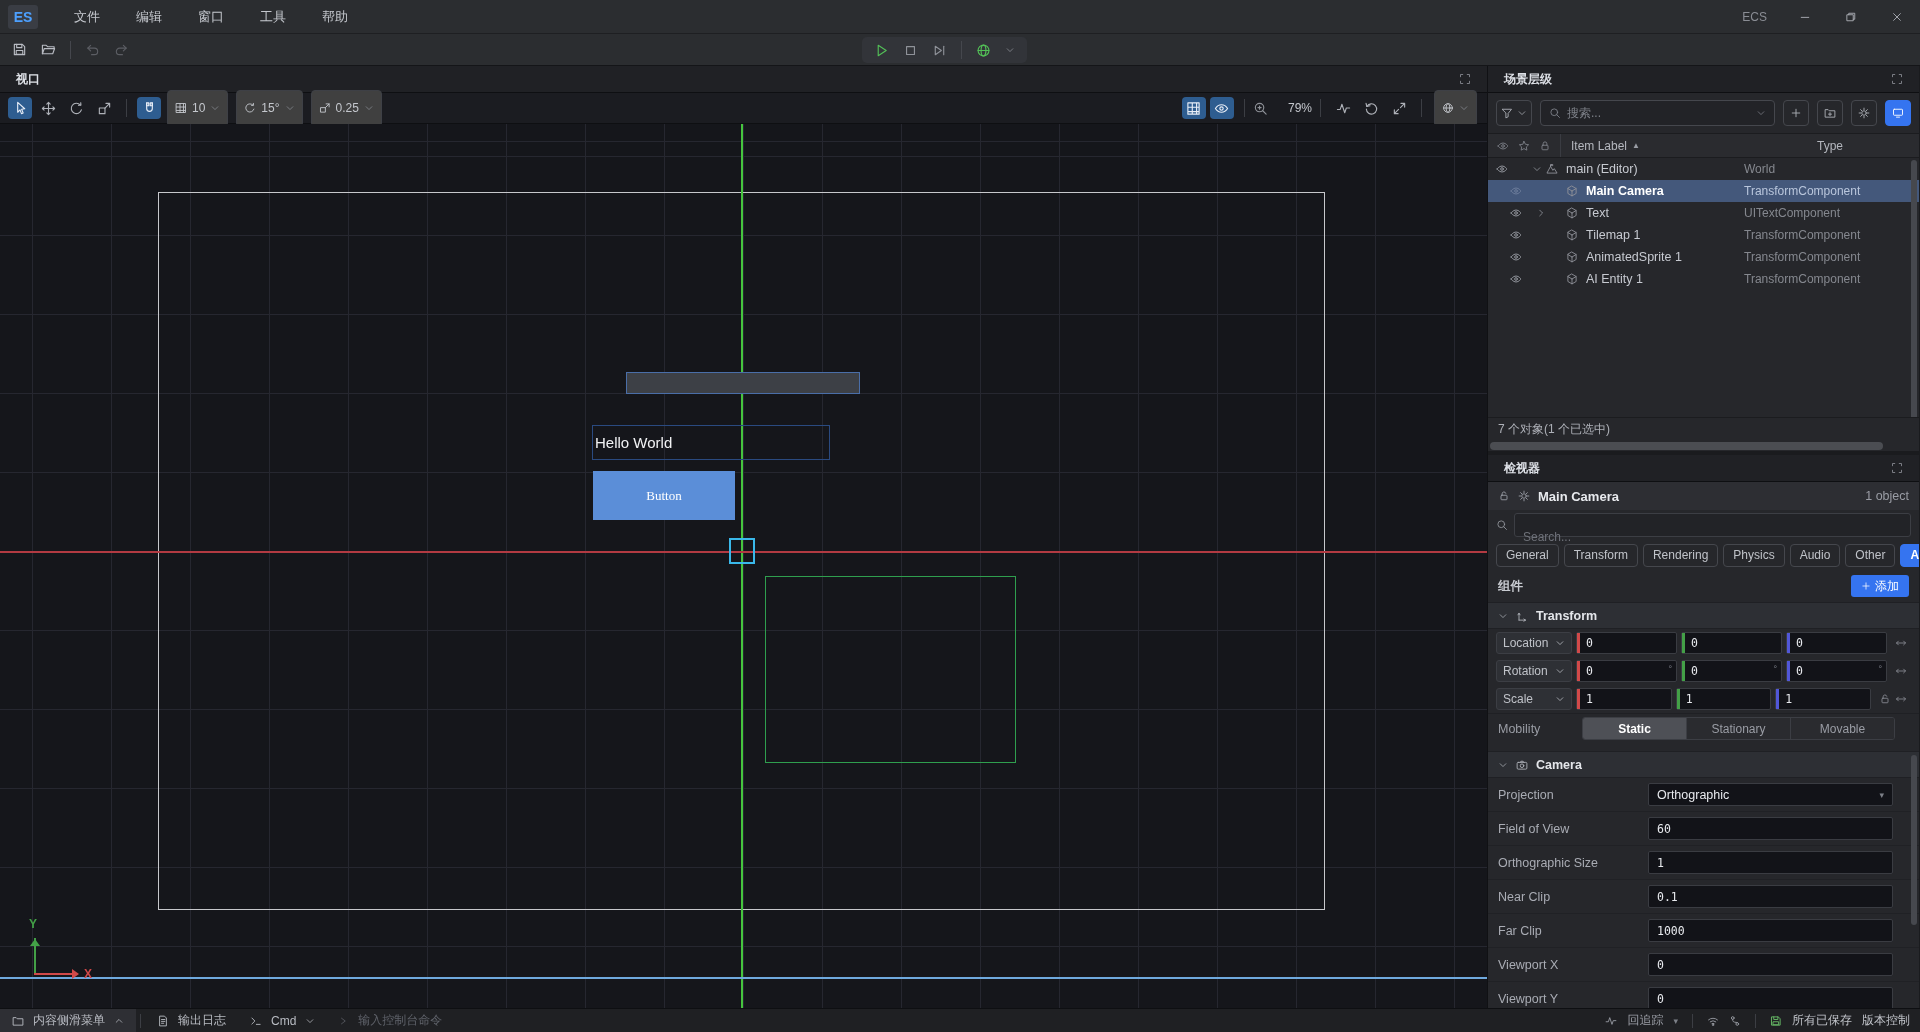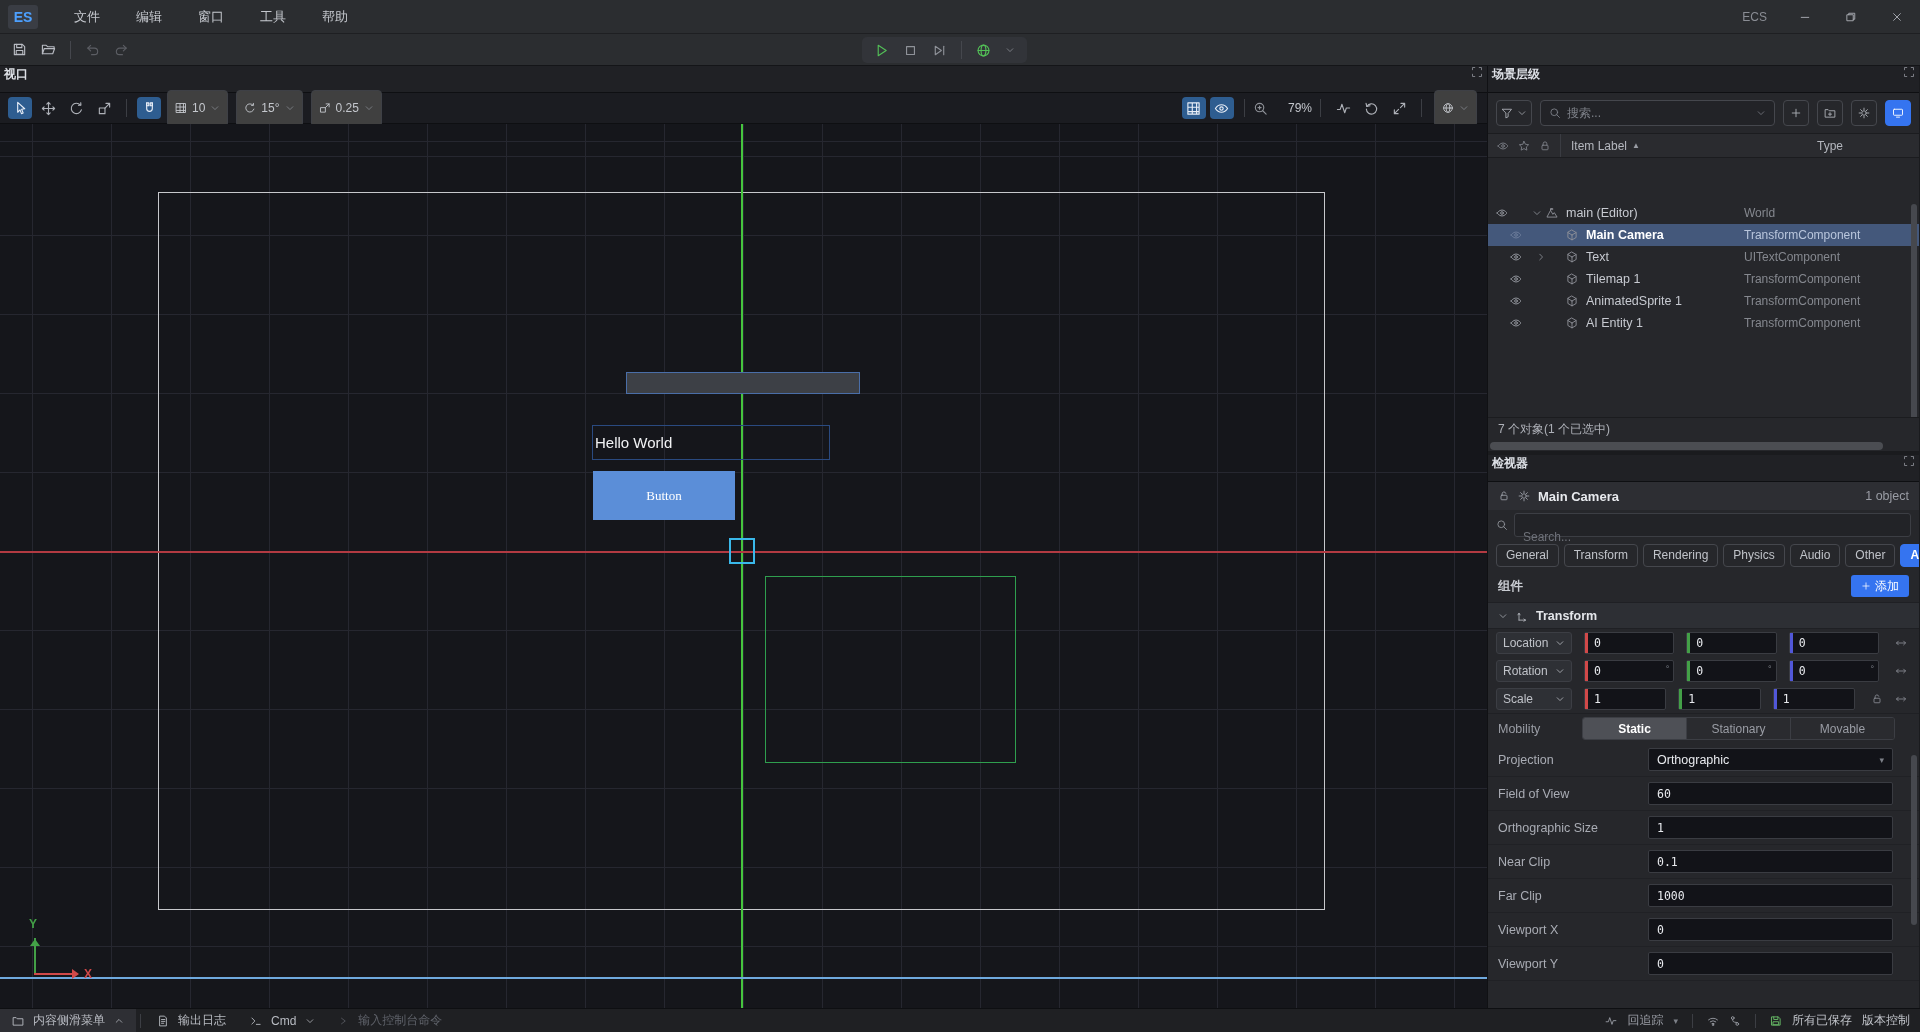--- a/index.html
+++ b/index.html
@@ -23,21 +23,21 @@
   .tb-left { display:flex; align-items:center; gap:14px; margin-left:12px; color:#b9bcc3; }
   .tb-sep { width:1px; height:18px; background:#45474d; }
   .dim { color:#5c5e64; }
   .play-group { position:absolute; left:862px; top:3px; height:26px; background:#323439; border-radius:5px; display:flex; align-items:center; gap:14px; padding:0 12px; }
   .green { color:#53c057; }
   .gray-ic { color:#8f9299; }
 
   
   .main { display:flex; height:942px; }
   .viewport { width:1488px; display:flex; flex-direction:column; background:#16171d; border-right:1px solid #101114; }
-  .panel-head { height:27px; background:#202125; display:flex; padding:0 4px; border-bottom:1px solid #0e0f12; flex:none; }
+  .panel-head { height:27px; background:#202125; display:flex; align-items:center; padding:0 16px; border-bottom:1px solid #0e0f12; flex:none; }
   .panel-head .pt { font-size:12px; font-weight:bold; color:#dde0e6; }
   .panel-head .exp { margin-left:auto; color:#84878e; }
 
   
   .vp-toolbar { height:31px; background:#1b1c21; display:flex; align-items:center; padding:0 6px; border-bottom:1px solid #0e0f12; flex:none; color:#aeb1b8; }
   .vtb { width:24px; height:22px; border-radius:4px; display:flex; align-items:center; justify-content:center; margin:0 2px; }
   .vtb.active { background:#2e5d90; color:#e8eef7; }
   .vp-sep { width:1px; height:18px; background:#3c3e44; margin:0 8px; }
   .drop { height:37px; border:1px solid #3e4046; background:#404040; border-radius:4px; display:flex; align-items:center; gap:5px; padding:0 7px; margin:0 4px; font-size:12px; color:#c4c7cd; }
   .drop .chev { color:#8a8d94; }
@@ -77,21 +77,21 @@
   .h-toolbar { height:40px; display:flex; align-items:center; padding:0 8px; gap:8px; flex:none; }
   .btn-sq { height:26px; min-width:26px; border:1px solid #45474d; border-radius:4px; background:transparent; color:#aeb1b8; display:flex; align-items:center; justify-content:center; gap:4px; padding:0 4px; }
   .btn-sq.blue { background:#3574f0; border-color:#3574f0; color:#fff; }
   .h-search { flex:1; height:26px; border:1px solid #45474d; border-radius:4px; background:#222327; display:flex; align-items:center; padding:0 8px; gap:6px; color:#7d8088; }
   .h-search input { flex:1; background:transparent; border:none; outline:none; color:#c4c7cd; font-size:12px; font-family:inherit; }
   .h-search input::placeholder { color:#7d8088; }
   .col-head { height:25px; display:flex; align-items:center; border-top:1px solid #1b1c1f; border-bottom:1px solid #1b1c1f; background:#2a2b2f; color:#b4b7be; font-size:12px; flex:none; }
   .col-icons { display:flex; gap:9px; padding:0 9px; color:#7d8088; border-right:1px solid #3a3c42; height:100%; align-items:center; }
   .col-label { padding-left:10px; display:flex; align-items:center; gap:5px; width:190px; }
   .sortmark { font-size:8px; color:#9a9da5; }
-  .tree { flex:1; position:relative; overflow:hidden;margin-top:44px; }
+  .tree { flex:1; position:relative; overflow:hidden; }
   .trow { height:22px; display:flex; align-items:center; font-size:12.5px; color:#c7cad1; position:relative; }
   .trow .eye { position:absolute; left:8px; color:#9a9da5; }
   .trow.child .eye { left:22px; }
   .trow .tchev { position:absolute; left:44px; color:#9a9da5; }
   .trow .ticon { position:absolute; left:58px; color:#8e9198; }
   .trow.child .ticon { left:78px; }
   .trow .tlabel { position:absolute; left:78px; }
   .trow.child .tlabel { left:98px; }
   .trow.child .tchev { left:48px; }
   .trow .ttype { position:absolute; left:256px; color:#85888f; font-size:12px; }
@@ -118,21 +118,21 @@
   .insp-search input::placeholder { color:#6f727a; }
   .tabs { height:30px; display:flex; align-items:center; gap:5px; padding:0 8px; flex:none; }
   .tab { height:23px; border:1px solid #45474d; border-radius:4px; padding:0 9px; display:flex; align-items:center; font-size:12px; color:#c0c3c9; }
   .tab.active { background:#3574f0; border-color:#3574f0; color:#fff; font-weight:bold; }
   .comp-row { height:32px; display:flex; align-items:center; padding:0 10px; flex:none; }
   .comp-label { font-size:12.5px; font-weight:bold; color:#c8cbd1; }
   .add-btn { margin-left:auto; height:22px; background:#3574f0; border-radius:3px; color:#fff; display:flex; align-items:center; gap:4px; padding:0 10px; font-size:12px; }
   .sect-head { height:27px; display:flex; align-items:center; gap:8px; background:#2d2f34; padding:0 10px; border-top:1px solid #1f2024; border-bottom:1px solid #1f2024; flex:none; }
   .sect-title { font-weight:bold; color:#e4e6ea; font-size:12.5px; }
   .sect-chev,.sect-ic { color:#aeb1b8; }
-  .t-row { height:28px; display:flex; align-items:center; padding:0 8px; gap:12px; flex:none; }
+  .t-row { height:28px; display:flex; align-items:center; padding:0 8px; gap:4px; flex:none; }
   .t-label { width:76px; height:22px; border:1px solid #3c3e44; background:#2e3035; border-radius:3px; display:flex; align-items:center; justify-content:space-between; padding:0 6px; font-size:12px; color:#c0c3c9; flex:none; }
   .num-wrap { flex:1; position:relative; height:22px; }
   .num-wrap input { width:100%; height:22px; background:#121318; border:1px solid #3a3c42; border-radius:2px; color:#e8eaee; font-family:"DejaVu Sans Mono",monospace; font-size:11.5px; padding:0 6px 0 9px; outline:none; }
   .num-wrap .axis { position:absolute; left:1px; top:1px; bottom:1px; width:3px; }
   .ax-x { background:#d14949; } .ax-y { background:#43a047; } .ax-z { background:#5157d8; }
   .num-wrap .deg { position:absolute; right:5px; top:4px; color:#7d8088; font-size:9px; }
   .t-icons { width:20px; color:#84878e; display:flex; justify-content:center; flex:none; }
   .mob-row { height:30px; display:flex; align-items:center; padding:0 10px; gap:12px; border-top:1px solid #1f2024; flex:none; }
   .mob-label { width:72px; color:#9a9da5; font-size:12.5px; flex:none; }
   .seg { flex:1; display:flex; border:1px solid #3c3e44; border-radius:3px; overflow:hidden; height:23px; margin-right:14px; }
@@ -721,20 +721,35 @@
       </div>
       <div class="mob-row">
         <span class="mob-label">Mobility</span>
         <span class="seg">
           <span class="seg-item active">Static</span>
           <span class="seg-item">Stationary</span>
           <span class="seg-item">Movable</span>
         </span>
       </div>
 
+      <div class="sect-head" style="margin-top:8px;">
+        <span class="sect-chev">
+            <svg class="ic xs" viewBox="0 0 16 16">
+              <path d="M3.5 6l4.5 4.5L12.5 6"></path>
+            </svg>
+          </span>
+        <span class="sect-ic">
+            <svg class="ic sm" viewBox="0 0 16 16">
+              <rect x="1.5" y="4.5" width="13" height="9" rx="1.5"></rect>
+              <circle cx="8" cy="9" r="2.4"></circle>
+              <path d="M5.5 4.5L6.5 3h3l1 1.5"></path>
+            </svg>
+          </span>
+        <span class="sect-title">Camera</span>
+      </div>
       <div class="c-row">
         <span class="c-label">Projection</span>
         <span class="c-input">
             <span class="c-select">
               <span>Orthographic</span>
               <span class="selchev">▾</span>
             </span>
           </span>
       </div>
       <div class="c-row">

